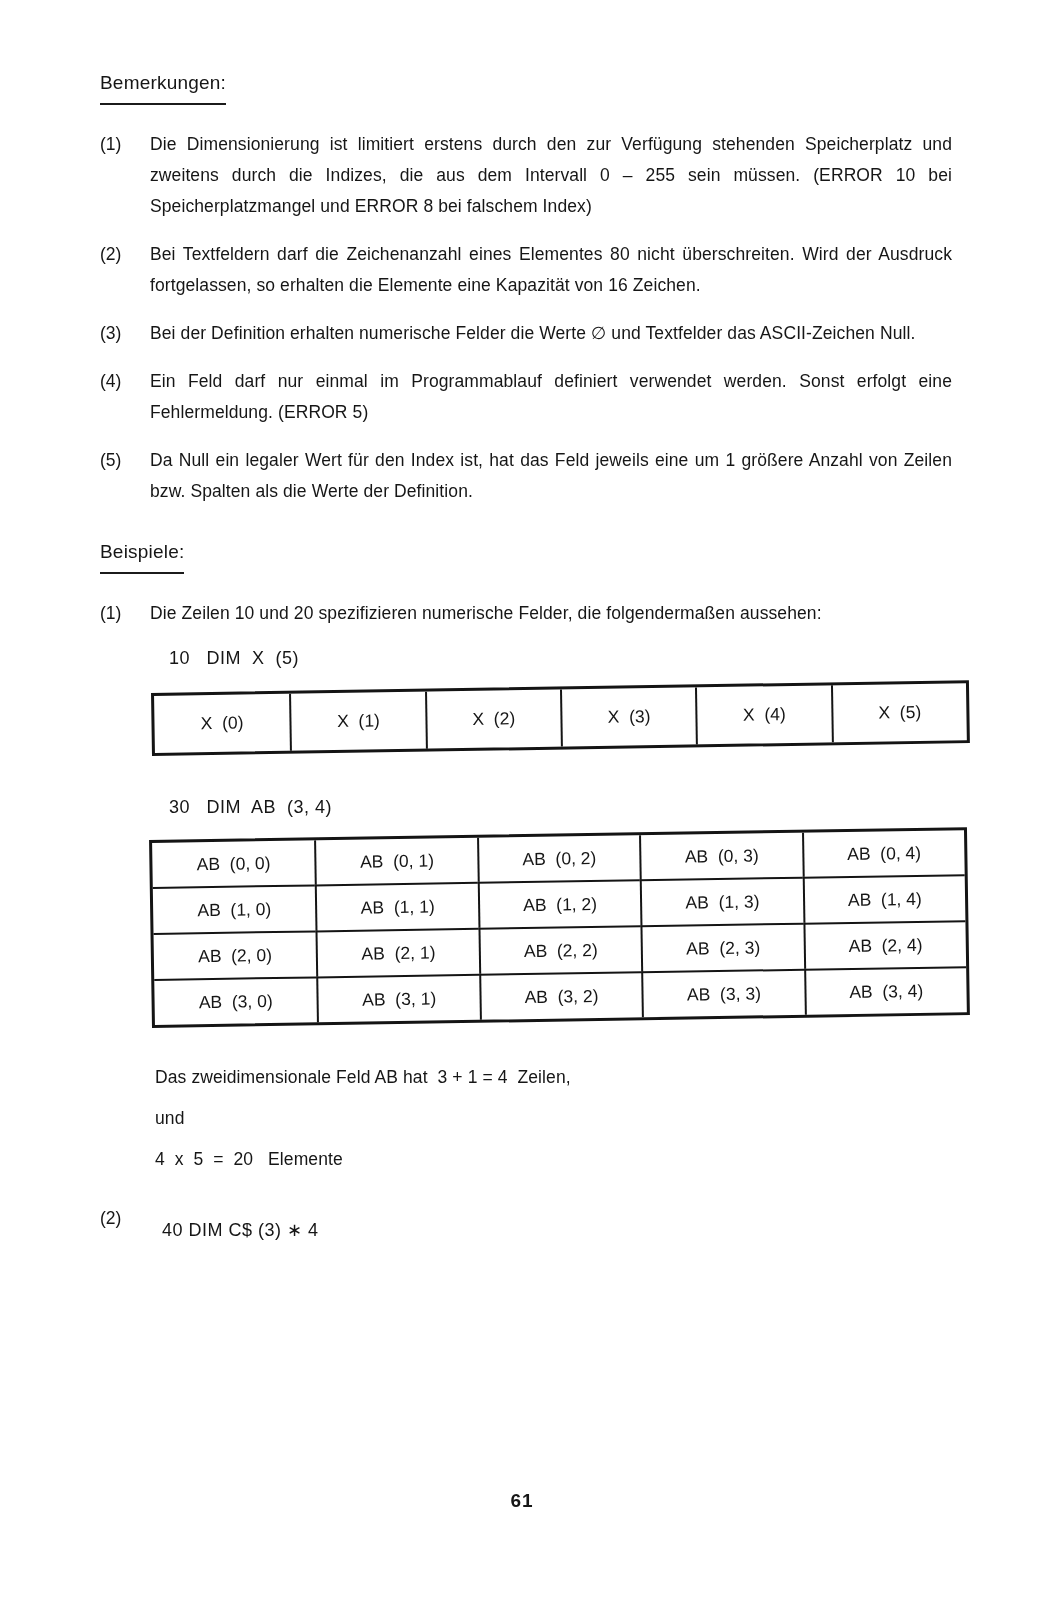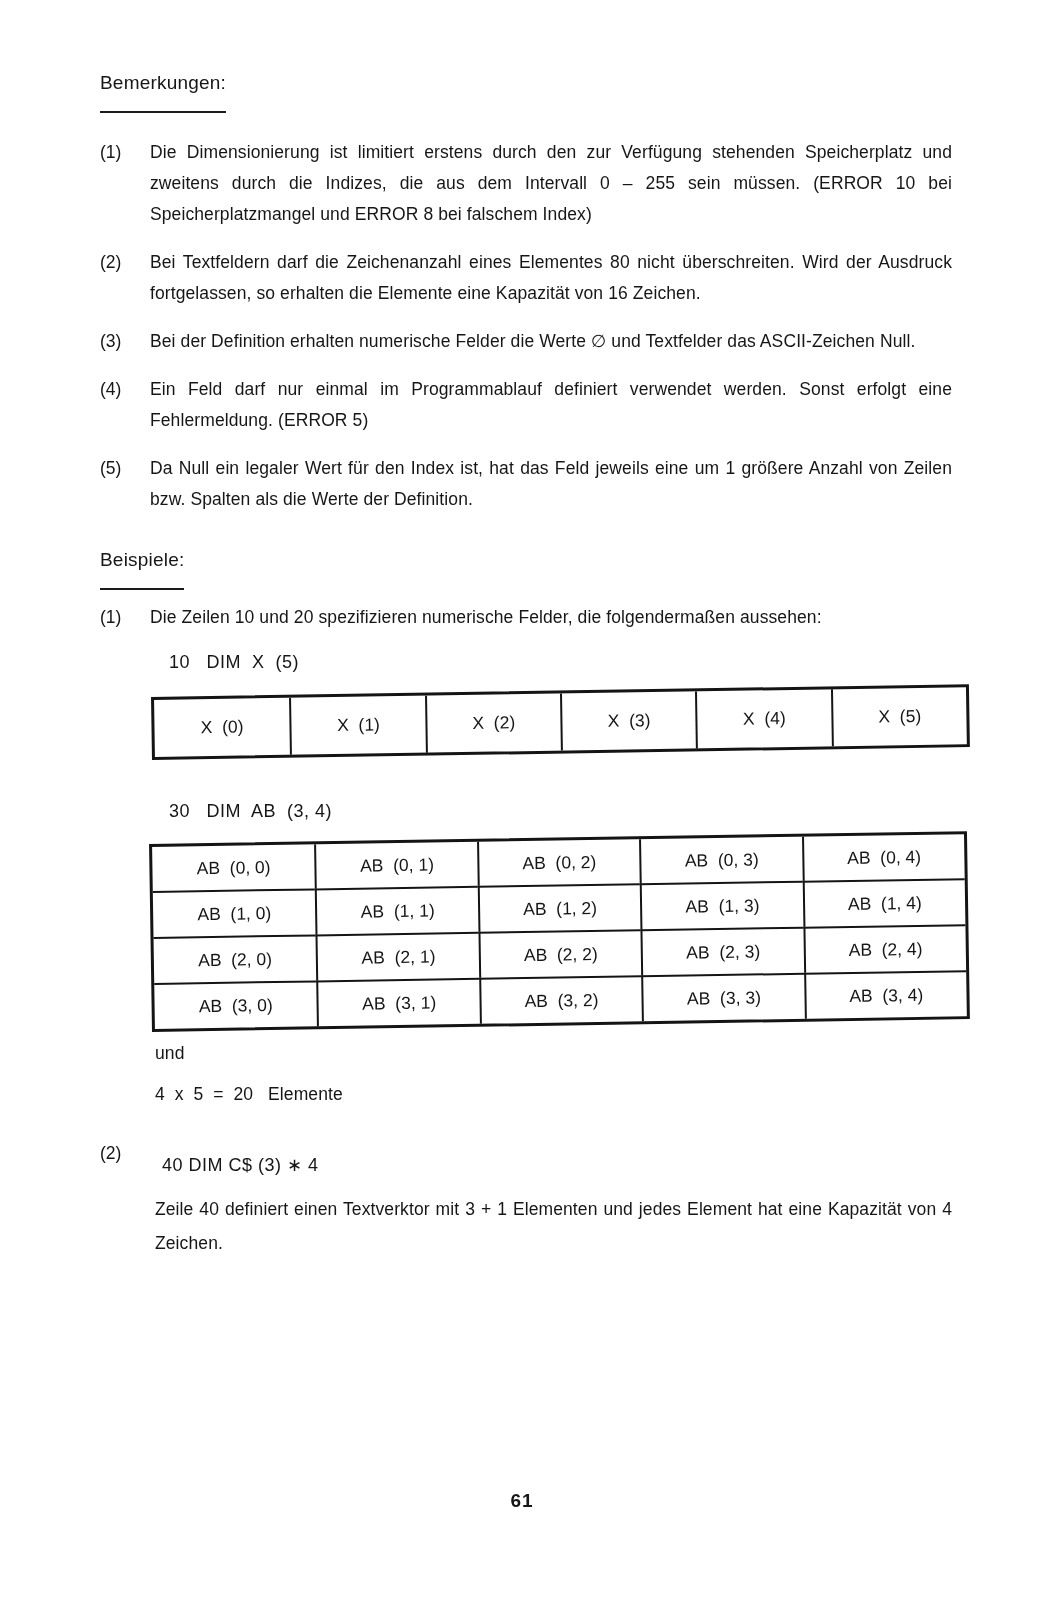--- a/index.html
+++ b/index.html
@@ -15,25 +15,25 @@
     padding: 72px 100px 0 100px;
     box-sizing: border-box;
     width: 1052px;
   }
   .section-heading {
     display: inline-block;
     font-size: 19px;
     font-weight: 400;
     letter-spacing: 0.2px;
     border-bottom: 2.5px solid #1b1b1b;
-    padding-bottom: 17px;
+    padding-bottom: 9px;
     line-height: 22px;
   }
   .remarks-heading-wrap { margin-bottom: 24px; }
-  .examples-heading-wrap { margin-top: 34px; margin-bottom: 12px; }
+  .examples-heading-wrap { margin-top: 34px; margin-bottom: 24px; }
 
   .item { display: flex; margin-bottom: 17px; }
   .item-num { flex: 0 0 50px; font-size: 17.5px; line-height: 31px; }
   .item-text {
     flex: 1;
     font-size: 17.5px;
     line-height: 31px;
     text-align: justify;
     letter-spacing: 0.1px;
   }
@@ -192,27 +192,25 @@
         <div class="cell">AB  (2, 3)</div>
         <div class="cell">AB  (2, 4)</div>
         <div class="cell">AB  (3, 0)</div>
         <div class="cell">AB  (3, 1)</div>
         <div class="cell">AB  (3, 2)</div>
         <div class="cell">AB  (3, 3)</div>
         <div class="cell">AB  (3, 4)</div>
       </div>
     </div>
 
+    <div class="note-line note-first">Das zweidimensionale Feld AB hat  3 + 1 = 4  Zeilen,</div>
     <div class="note-line">und</div>
     <div class="note-line">4  x  5  =  20   Elemente</div>
   </div>
 
   <div class="ex-item ex2">
     <span class="item-num">(2)</span>
     <span class="item-text code-line" style="margin:12px;">40   DIM  C$  (3)  ∗  4</span>
   </div>
-  <div class="ex-body">
-    <div class="ex2-text">Zeile 40 definiert einen Textverktor mit  3 + 1   Elementen und jedes Element hat eine Kapazität von 4 Zeichen.</div>
-  </div>
 
 </div>
 
 <div class="page-number">61</div>
 
 </body></html>

